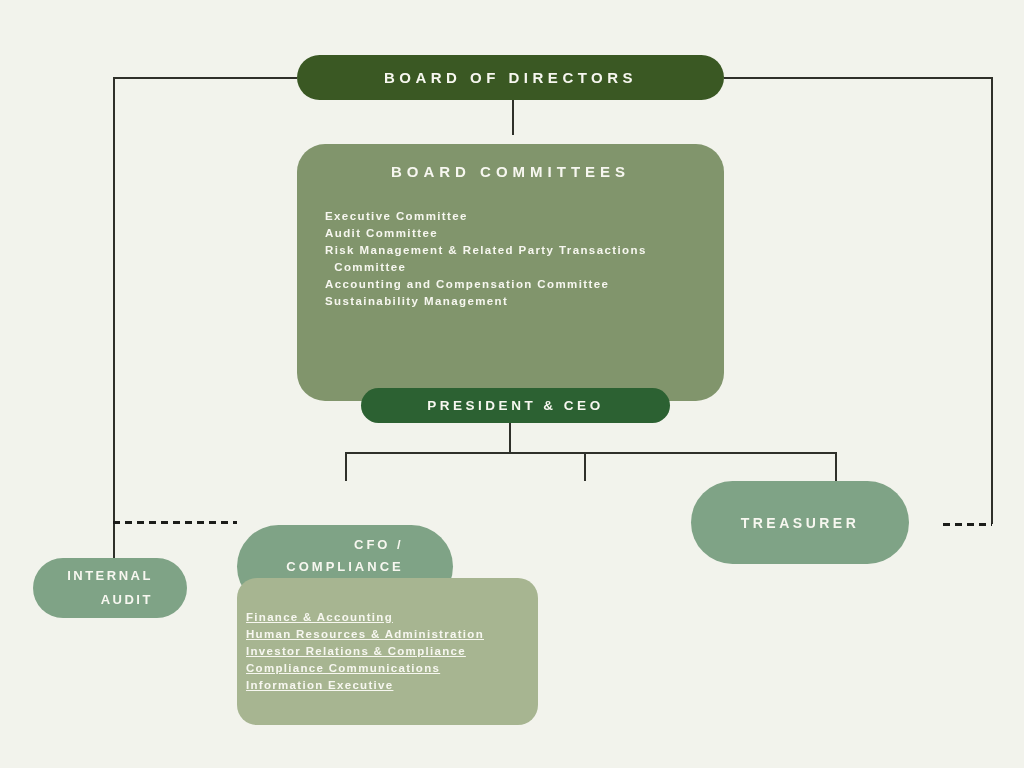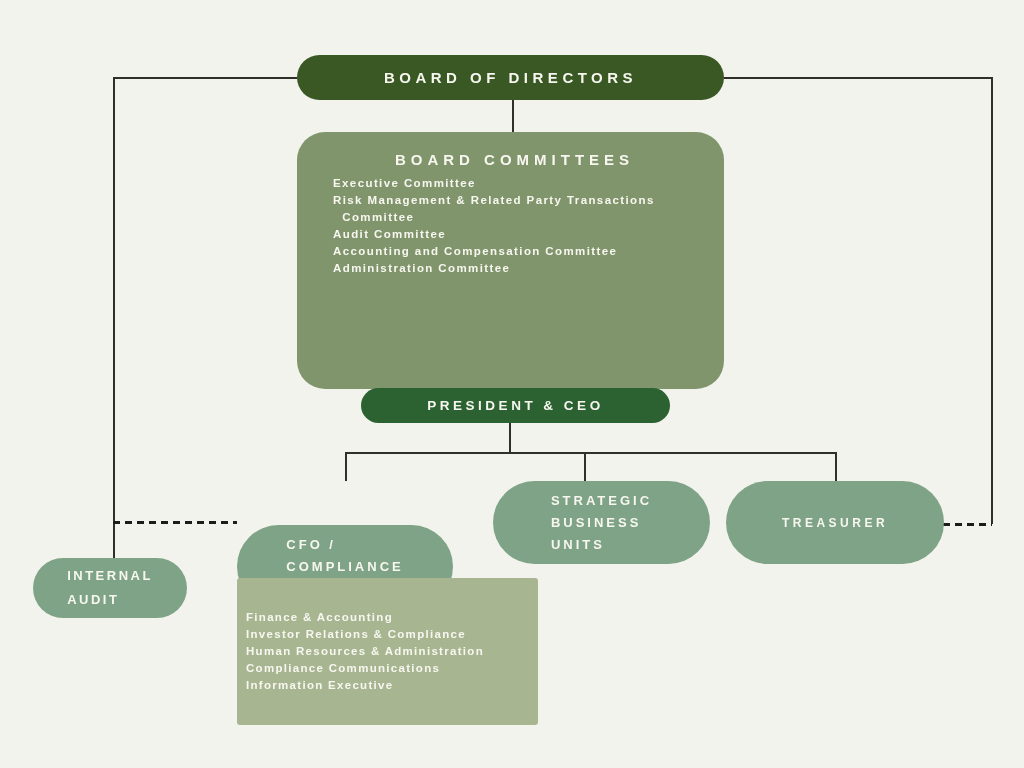--- a/index.html
+++ b/index.html
@@ -17,39 +17,39 @@
   html,body{background:#e8e8e2;}
   .canvas{
     position:relative;
     width:1024px;height:768px;
     background:var(--background);
     overflow:hidden;
     font-family:"Liberation Sans", sans-serif;
     font-weight:700;
     color:var(--text);
   }
-  .node{position:absolute;display:flex;align-items:center;justify-content:center;text-align:left;}
+  .node{position:absolute;display:flex;align-items:center;justify-content:center;text-align:right;}
   .pill-dark{background:var(--dark_green);border-radius:23px;}
   .pill-forest{background:var(--forest_green);border-radius:18px;}
   .pill-sage{background:var(--sage);border-radius:42px;}
   .panel-olive{background:var(--olive_sage);border-radius:28px;}
-  .panel-light{background:var(--light_sage);border-radius:3px;}
+  .panel-light{background:var(--light_sage);border-radius:20px;text-decoration:underline;}
 
   .bod{left:297px;top:55px;width:427px;height:45px;font-size:15px;letter-spacing:4.5px;}
   .president{left:361px;top:388px;width:309px;height:35px;font-size:13.5px;letter-spacing:3.5px;}
 
-  .committees{left:297px;top:132px;width:427px;height:257px;display:block;text-align:left;padding-left:8px;}
+  .committees{left:297px;top:144px;width:427px;height:257px;display:block;text-align:left;}
   .committees-title{margin-top:19px;text-align:center;font-size:15px;letter-spacing:5px;}
-  .committees-list{margin:7px 14px 0 28px;font-size:11.5px;letter-spacing:1.4px;line-height:17px;}
+  .committees-list{margin:28px 14px 0 28px;font-size:11.5px;letter-spacing:1.4px;line-height:17px;}
   .committees-list .item{white-space:pre-wrap;}
 
   .row-box{top:481px;height:83px;font-size:13px;letter-spacing:3px;line-height:22px;white-space:pre-line;}
   .cfo{left:237px;width:216px;margin-top:44px;}
   .sbu{left:493px;width:217px;}
-  .treasurer{left:726px;width:218px;font-size:12px;letter-spacing:3.5px;}
+  .treasurer{left:691px;width:218px;font-size:14px;letter-spacing:3.5px;}
 
   .internal-audit{left:33px;top:558px;width:154px;height:60px;border-radius:30px;background:var(--sage);
     font-size:13px;letter-spacing:2.5px;line-height:24px;white-space:pre-line;}
 
   .functions{left:237px;top:578px;width:301px;height:147px;display:block;text-align:left;}
   .functions-list{margin:31px 8px 0 9px;font-size:11.5px;letter-spacing:1.3px;line-height:17px;}
 
   .h-line{position:absolute;height:1.5px;background:var(--line);}
   .v-line{position:absolute;width:1.5px;background:var(--line);}
   .dash-line{position:absolute;height:3px;
@@ -75,56 +75,51 @@
   <div class="dash-line" style="left:943px;top:523px;width:49px;"></div>
 
   <div class="node pill-dark bod">
     <span>BOARD OF DIRECTORS</span>
   </div>
 
   <div class="node panel-olive committees">
     <div class="committees-title">BOARD COMMITTEES</div>
     <div class="committees-list">
       <div class="item">Executive Committee</div>
+      <div class="item">Audit Committee</div>
       <div class="item">Risk Management &amp; Related Party Transactions
   Committee</div>
-      <div class="item">Audit Committee</div>
       <div class="item">Accounting and Compensation Committee</div>
-      <div class="item">Administration Committee</div>
+      <div class="item">Sustainability Management</div>
     </div>
   </div>
 
   <div class="node pill-forest president">
     <span>PRESIDENT &amp; CEO</span>
   </div>
 
   <div class="node pill-sage row-box cfo">
     <span>CFO /
 COMPLIANCE
 OFFICER</span>
   </div>
 
-  <div class="node pill-sage row-box sbu">
-    <span>STRATEGIC
-BUSINESS
-UNITS</span>
-  </div>
 
   <div class="node pill-sage row-box treasurer">
     <span>TREASURER</span>
   </div>
 
   <div class="node internal-audit">
     <span>INTERNAL
 AUDIT</span>
   </div>
 
   <div class="node panel-light functions">
     <div class="functions-list">
       <div class="item">Finance &amp; Accounting</div>
+      <div class="item">Human Resources &amp; Administration</div>
       <div class="item">Investor Relations &amp; Compliance</div>
-      <div class="item">Human Resources &amp; Administration</div>
       <div class="item">Compliance Communications</div>
       <div class="item">Information Executive</div>
     </div>
   </div>
 
 </div>
 
 </body></html>

